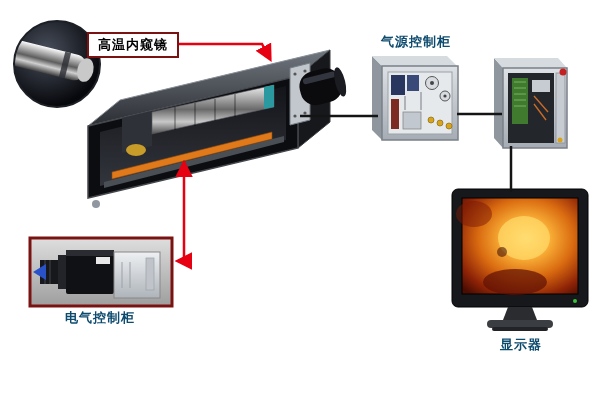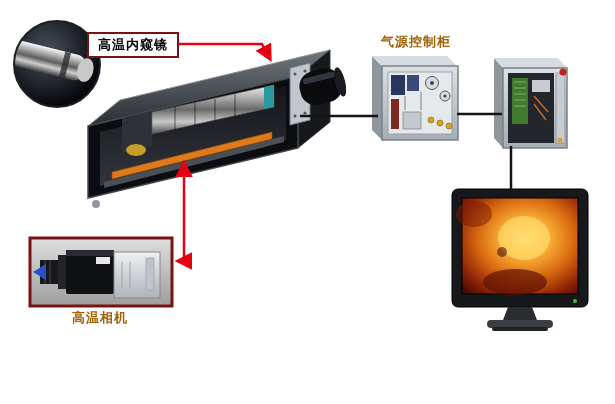--- a/index.html
+++ b/index.html
@@ -2,21 +2,21 @@
 <html><head>
 <meta charset="utf-8">
 <style>
   html,body{margin:0;padding:0;background:#fff;}
   .canvas{
     position:relative;width:615px;height:404px;background:#ffffff;
     font-family:"Liberation Sans",sans-serif;overflow:hidden;
   }
   .art{position:absolute;left:0;top:0;}
   .lbl{
-    position:absolute;font-size:13px;font-weight:700;color:#a16207;
+    position:absolute;font-size:13px;font-weight:700;color:#0c4a6e;
     letter-spacing:1px;white-space:nowrap;
   }
   .lbl-box{
     position:absolute;left:87px;top:32px;padding:2px 9px;
     border:2px solid #7a1212;background:#ffffff;
     font-size:13px;font-weight:700;color:#000000;letter-spacing:1px;
     white-space:nowrap;z-index:3;
   }
   .air-lbl{left:381px;top:33px;}
   .elec-lbl{left:500px;top:33px;}
@@ -183,16 +183,17 @@
       <polyline points="457,114 502,114" stroke="#141414" stroke-width="2.5"></polyline>
       <polyline points="511,146 511,192" stroke="#141414" stroke-width="2.5"></polyline>
     </g>
   </svg>
 
   <div class="lbl-box">高温内窥镜</div>
 
   <div class="lbl air-lbl">气源控制柜</div>
 
 
-  <div class="lbl cam-lbl">高温相机</div>
+  <div class="lbl cam-lbl">电气控制柜</div>
 
+  <div class="lbl mon-lbl">显示器</div>
 
 </div>
 
 </body></html>

